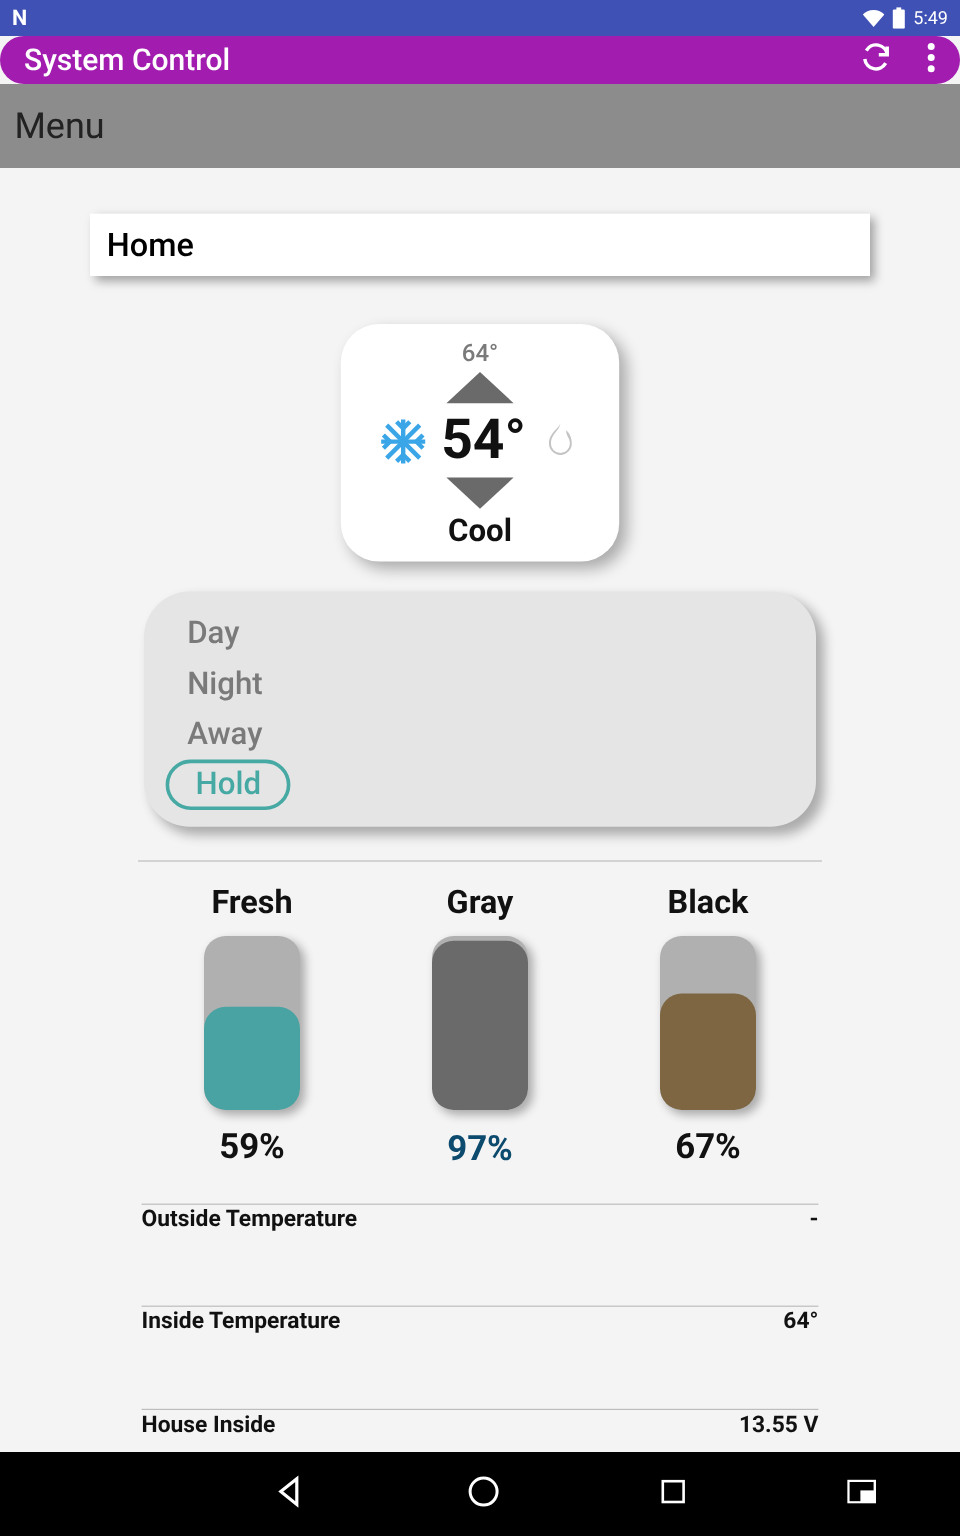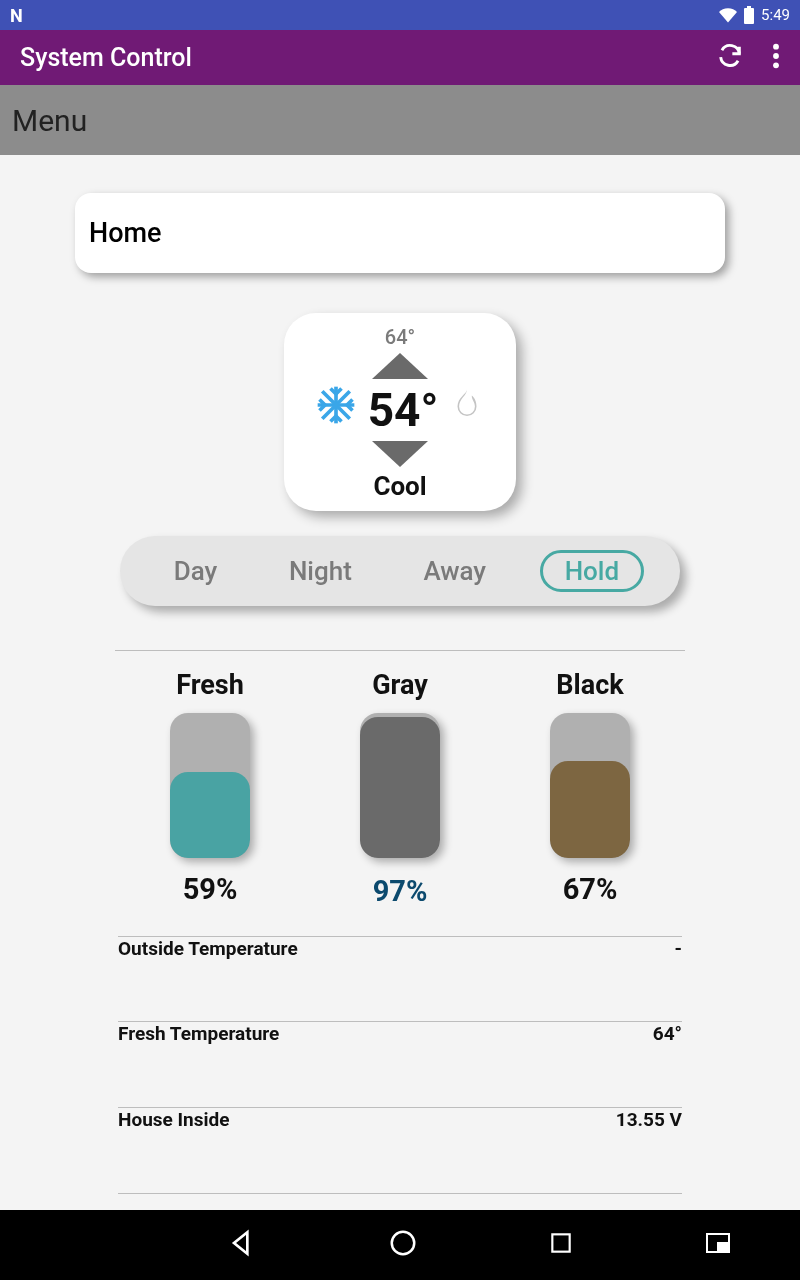--- a/index.html
+++ b/index.html
@@ -3,41 +3,41 @@
 <meta charset="utf-8">
 <style>
   * { box-sizing: border-box; margin: 0; padding: 0; }
   html, body { width: 800px; height: 1280px; font-family: Roboto, "Helvetica Neue", Arial, sans-serif; background: #f4f4f4; overflow: hidden; }
   
   .status-bar { height: 30px; background: #3f51b5; color: #fff; display: flex; align-items: center; padding: 0 10px; font-size: 15px; }
   .status-bar .left { font-weight: bold; font-size: 18px; }
   .status-bar .right { margin-left: auto; display: flex; align-items: center; gap: 6px; }
   .status-bar .icon { display: inline-flex; }
   
-  .app-bar { height: 55px; background: #701a75; color: #fff; display: flex; align-items: center; padding: 0 20px; }
+  .app-bar { height: 40px; background: #a21caf; color: #fff; display: flex; align-items: center; padding: 0 20px; border-radius: 25px; }
   .app-bar .title { font-size: 25px; font-weight: 500; }
   .app-bar .actions { margin-left: auto; display: flex; gap: 28px; align-items: center; }
   .app-bar .icon-btn { color: #fff; cursor: pointer; }
   
   .menu-bar { height: 70px; background: #8c8c8c; display: flex; align-items: center; padding: 13px 12px; font-size: 30px; color: #222; }
   
   .content { padding: 38px 0 0 0; }
   
-  .home-pill { margin: 0 75px 40px 75px; background: #fff; border-radius: 16px; padding: 24px 14px; font-size: 27px; font-weight: 500; box-shadow: 4px 4px 8px rgba(0,0,0,0.35); }
+  .home-pill { margin: 0 75px 40px 75px; background: #fff; border-radius: 0; padding: 10px 14px; font-size: 27px; font-weight: 500; box-shadow: 4px 4px 8px rgba(0,0,0,0.35); }
   
   .thermo-card { width: 232px; margin: 0 auto 25px auto; background: #fff; border-radius: 32px; padding: 12px 18px 10px 18px; box-shadow: 6px 6px 12px rgba(0,0,0,0.3); text-align: center; }
   .thermo-target { font-size: 20px; color: #7a7a7a; font-weight: 500;}
   .thermo-arrow { width: 0; height: 0; margin: 4px auto; }
   .arrow-up { border-left: 28px solid transparent; border-right: 28px solid transparent; border-bottom: 26px solid #6a6a6a; }
   .arrow-down { border-left: 28px solid transparent; border-right: 28px solid transparent; border-top: 26px solid #6a6a6a; }
-  .thermo-row { display: flex; align-items: flex-start; justify-content: center; gap: 10px; margin: 2px 0; }
+  .thermo-row { display: flex; align-items: flex-end; justify-content: center; gap: 10px; margin: 2px 0; }
   .thermo-main { font-size: 46px; font-weight: bold; color: #111; }
   .thermo-mode { font-size: 26px; font-weight: bold; color: #111; margin-top: 2px;}
   
-  .mode-bar { width: 560px; margin: 0 auto 44px auto; background: #e5e5e5; border-radius: 38px; padding: 14px 18px; display: flex; justify-content: space-around; align-items: flex-start; box-shadow: 6px 6px 10px rgba(0,0,0,0.3); }
+  .mode-bar { width: 560px; margin: 0 auto 28px auto; background: #e5e5e5; border-radius: 38px; padding: 14px 18px; display: flex; justify-content: space-around; align-items: flex-start; box-shadow: 6px 6px 10px rgba(0,0,0,0.3); flex-direction: column; }
   .mode-btn { font-size: 26px; font-weight: 500; color: #7a7a7a; padding: 6px 18px; border-radius: 24px; cursor: pointer; }
   .mode-btn.active { border: 3px solid #47a9a3; color: #47a9a3; padding: 3px 22px;}
   
   .divider { height: 1px; background: #bdbdbd; margin: 0 115px; }
   
   .tanks { display: flex; justify-content: space-around; padding: 18px 115px 28px 115px; }
   .tank { text-align: center; width: 150px;}
   .tank-label { font-size: 27px; font-weight: bold; color: #111; margin-bottom: 12px;}
   .tank-body { width: 80px; height: 145px; margin: 0 auto 14px auto; border-radius: 18px; position: relative; overflow: hidden; box-shadow: 4px 4px 8px rgba(0,0,0,0.3); background: #b0b0b0;}
   .tank-fill { position: absolute; left: 0; right: 0; bottom: 0; border-radius: 18px; }
@@ -161,21 +161,21 @@
       <div class="tank-pct" id="pct2">67%</div>
     </div>
   </div>
 
   <div class="stats">
     <div class="stat-row">
       <span>Outside Temperature</span>
       <span>-</span>
     </div>
     <div class="stat-row">
-      <span>Fresh Temperature</span>
+      <span>Inside Temperature</span>
       <span>64°</span>
     </div>
     <div class="stat-row">
       <span>House Inside</span>
       <span>13.55 V</span>
     </div>
   </div>
 
 </div>
 

